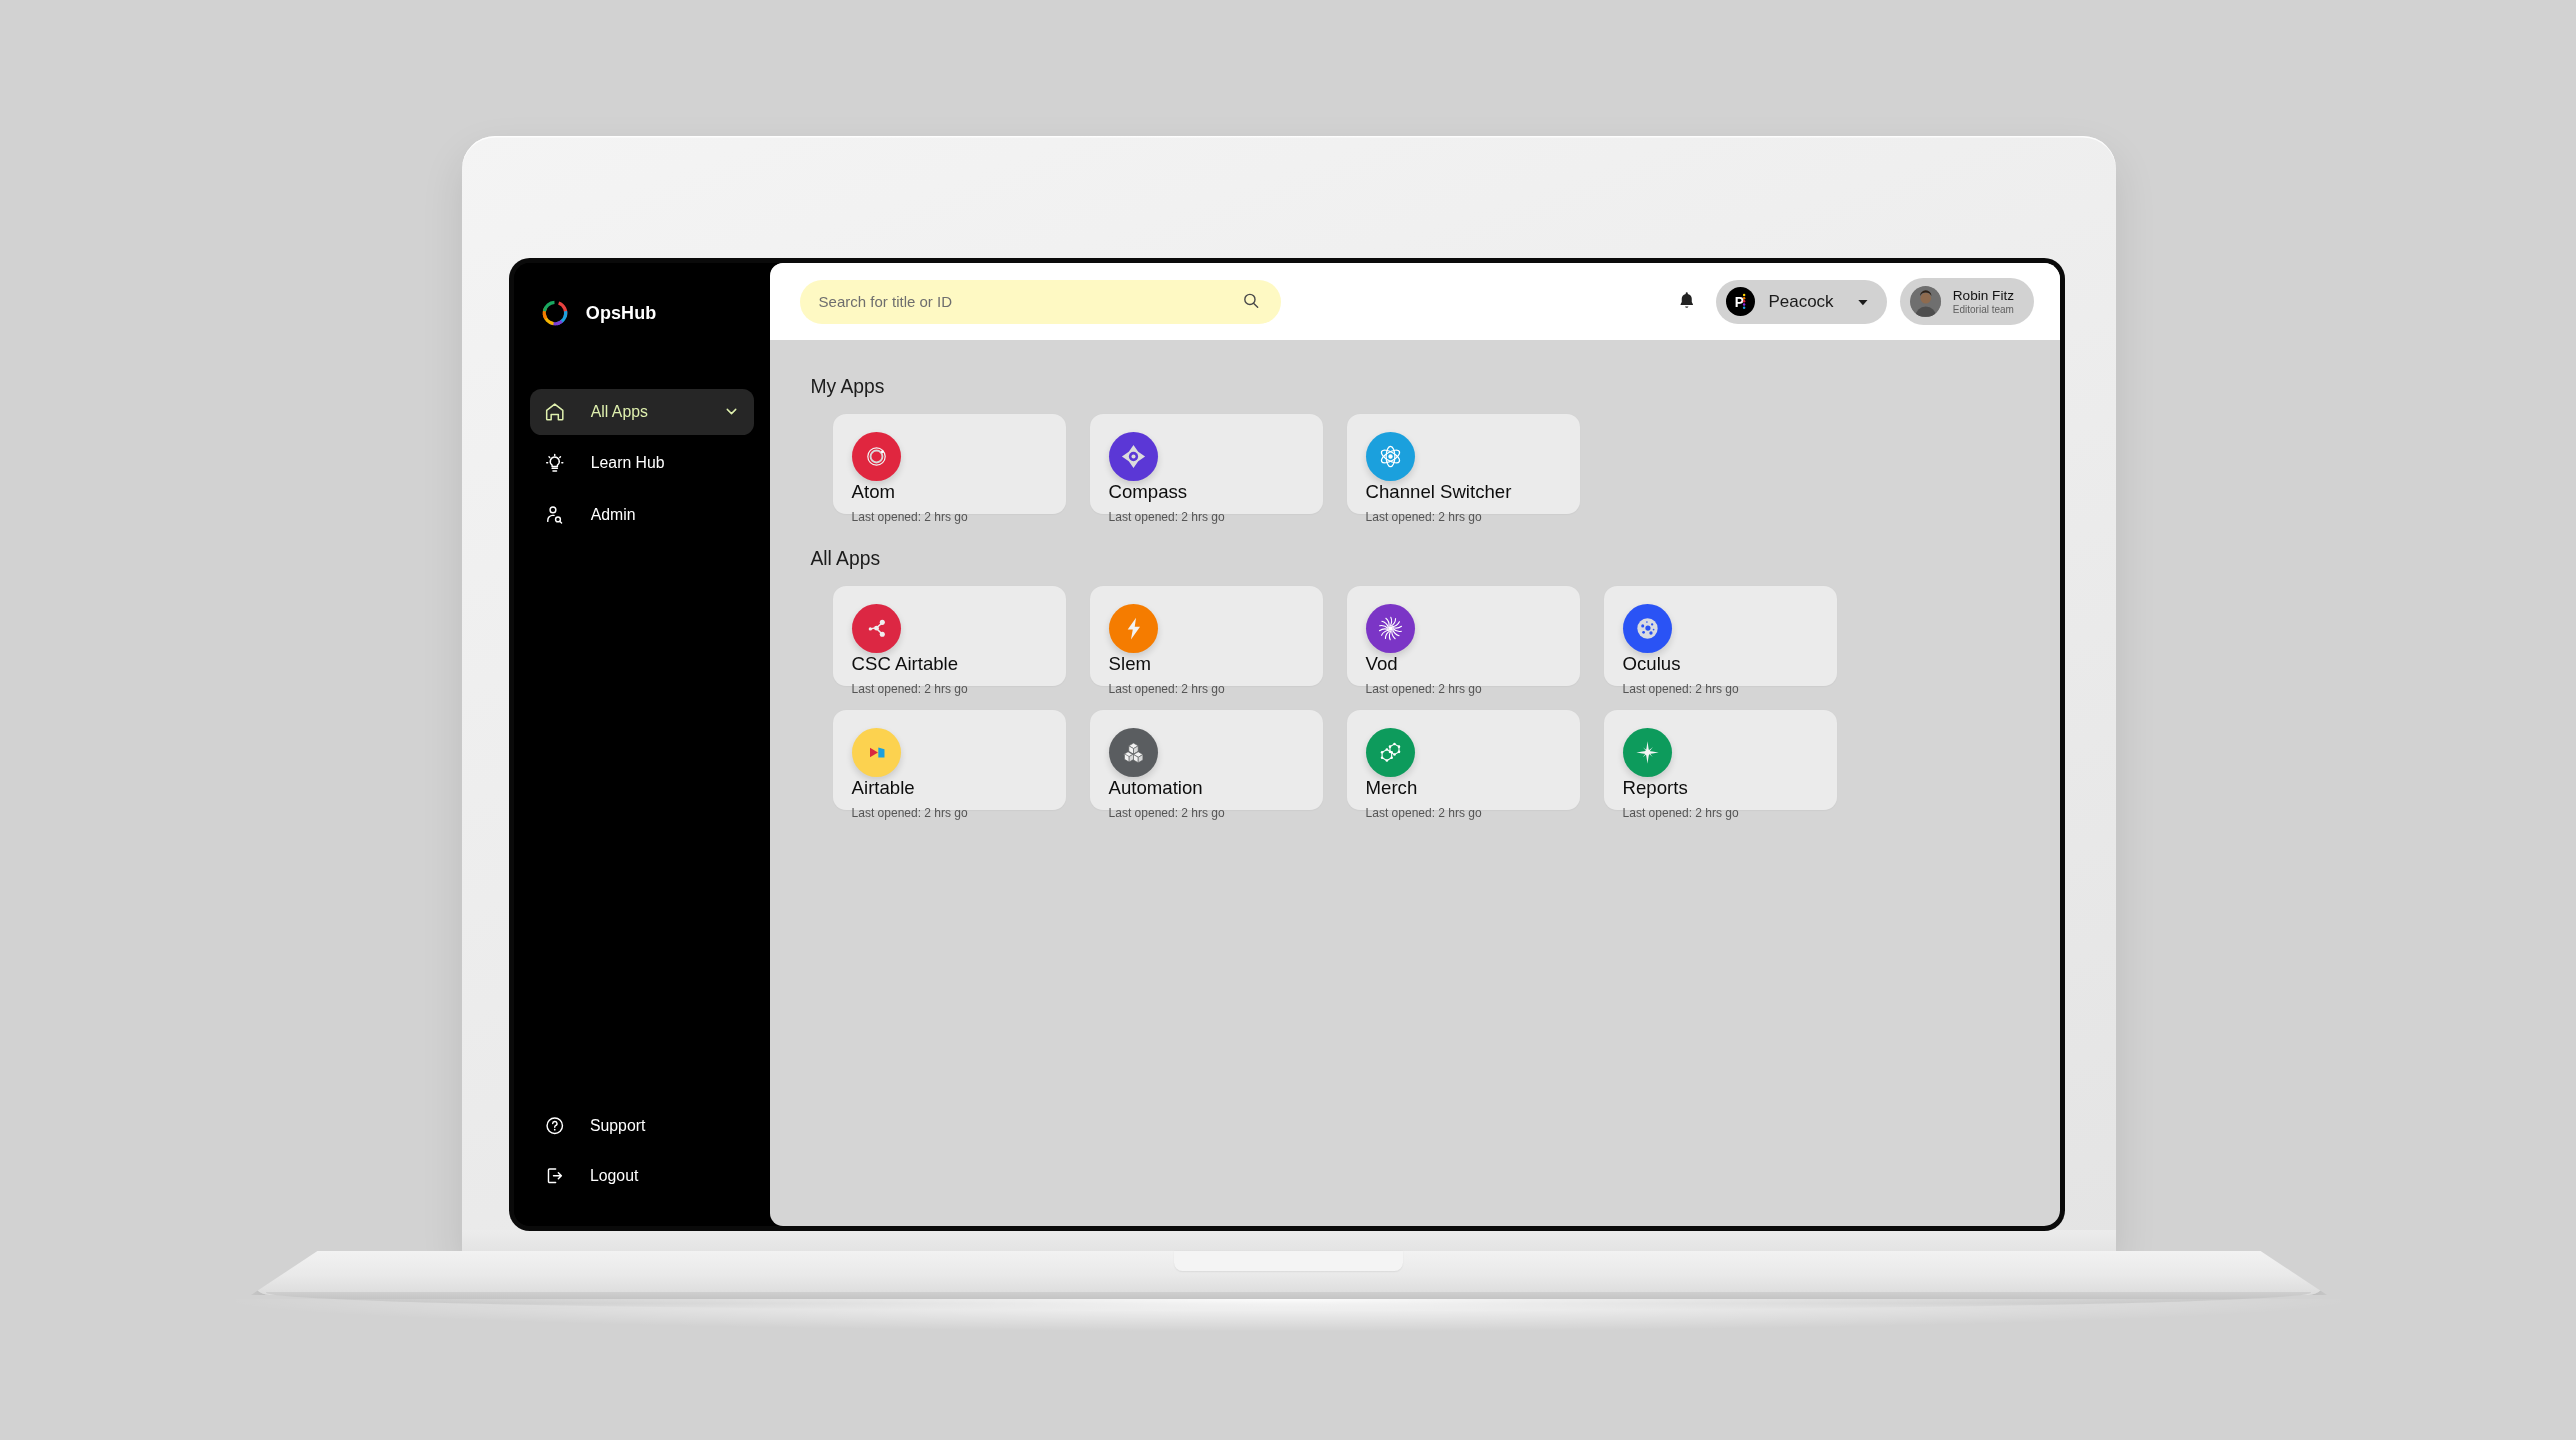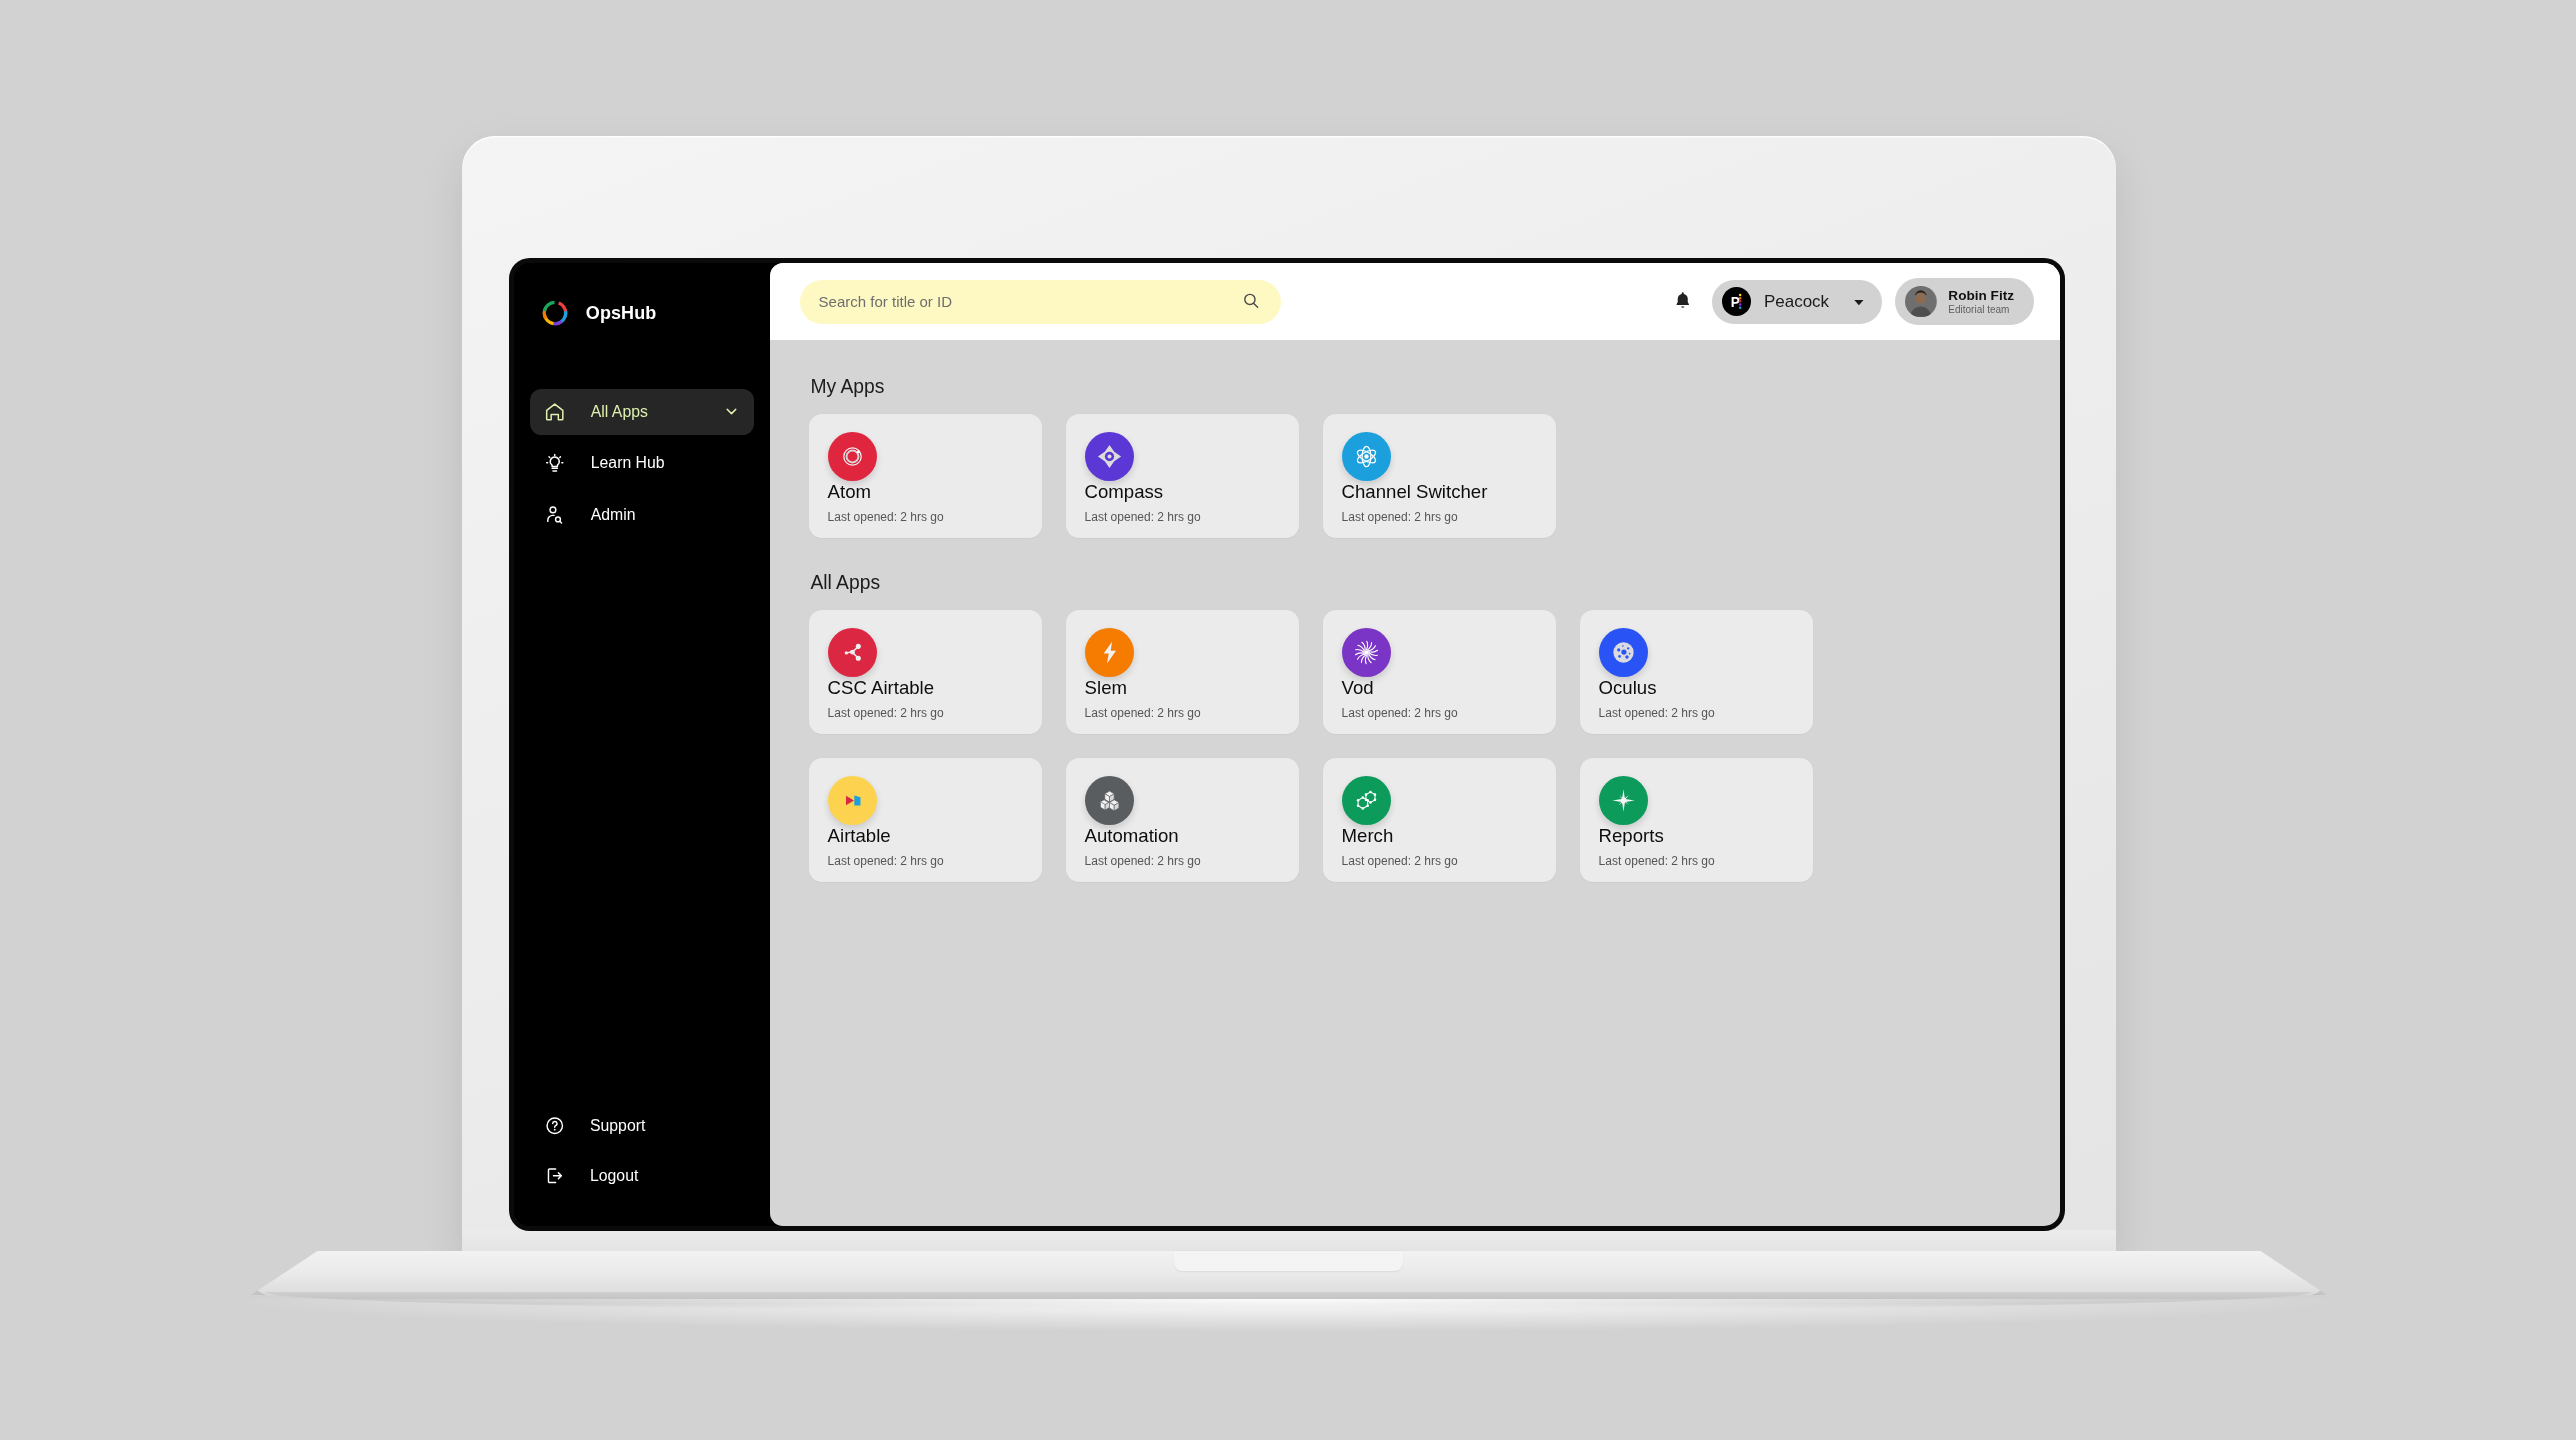--- a/index.html
+++ b/index.html
@@ -167,48 +167,49 @@
     display: flex; align-items: center; gap: 11.5px;
     height: 47px; padding: 0 20px 0 10px;
     background: #d2d2d2; border-radius: 24px;
     cursor: pointer; flex: none;
   }
   .avatar {
     width: 31.5px; height: 31.5px; border-radius: 50%; flex: none;
     overflow: hidden; background: #9b9b9b;
   }
   .user-meta { display: flex; flex-direction: column; line-height: 1.18; }
-  .user-name { font-size: 13.6px; font-weight: 700; color: #111; white-space: nowrap; }
+  .user-name { font-size: 13.6px; font-weight: 400; color: #111; white-space: nowrap; }
   .user-team { font-size: 10px; color: #5f5f5f; white-space: nowrap; }
 
   
   #content {
     flex: 1;
     padding: 26px 39px 4px 39px;
     overflow: hidden;
   }
   .section-title {
     font-size: 19.3px; color: #1c1c1c; font-weight: 400;
     margin: 10px 0 15.8px 1.4px;
   }
   .section-title.second { margin-top: 34px; }
 
   .grid {
     display: grid;
     grid-template-columns: repeat(4, 233px);
     gap: 24px;
   }
   .app-card {
-    width: 233px; height: 124px;
+    width: 233px; height: 100px;
     background: #ebebeb;
     border-radius: 13px;
     padding: 18.6px 18.6px 14.3px 18.6px;
     display: flex; flex-direction: column;
     cursor: pointer;
     box-shadow: 0 0.7px 1.4px rgba(0,0,0,0.04);
+    margin-left: 24px;
   }
   .app-icon {
     width: 49px; height: 49px; border-radius: 50%;
     display: flex; align-items: center; justify-content: center;
     box-shadow: 0 3.6px 7.2px rgba(0,0,0,0.14);
     flex: none;
   }
   .app-name { font-size: 18.6px; color: #0d0d0d; font-weight: 500; margin-top: auto; }
   .app-sub { font-size: 12px; color: #555; margin-top: 6.4px; }
 </style>

